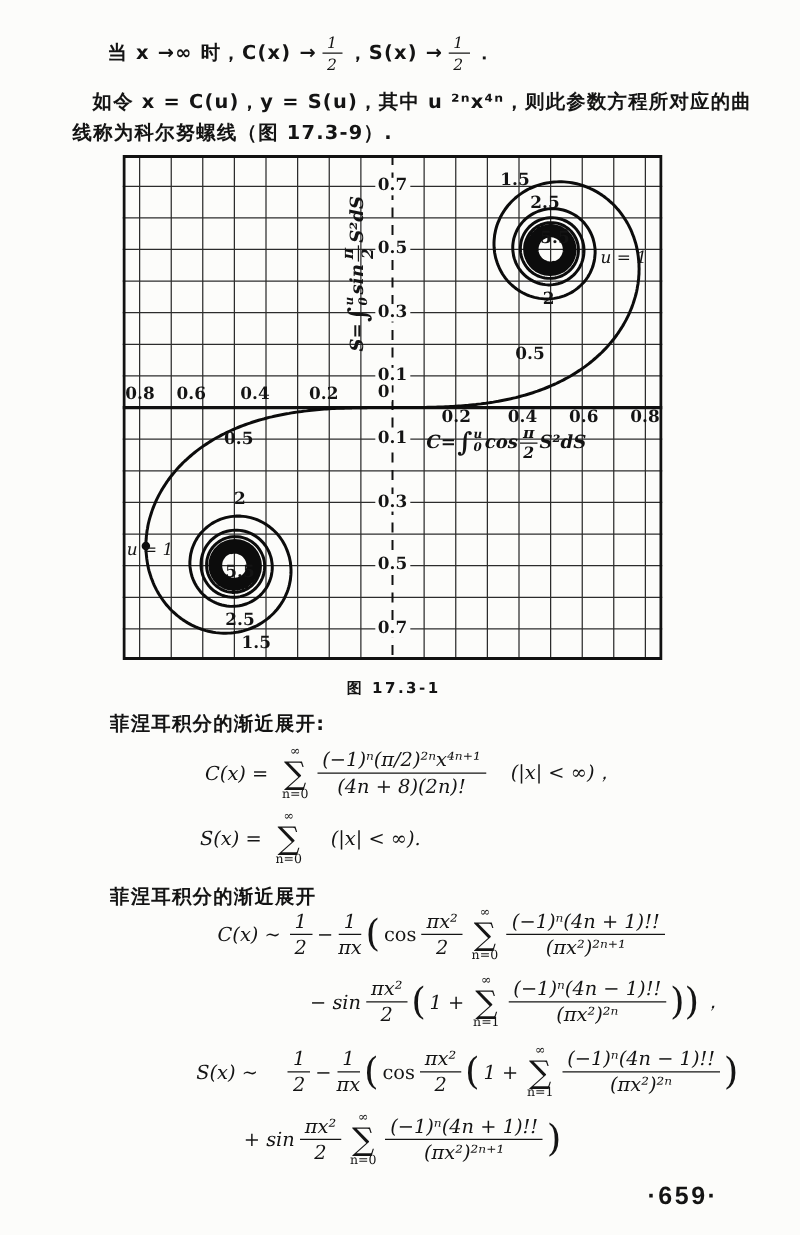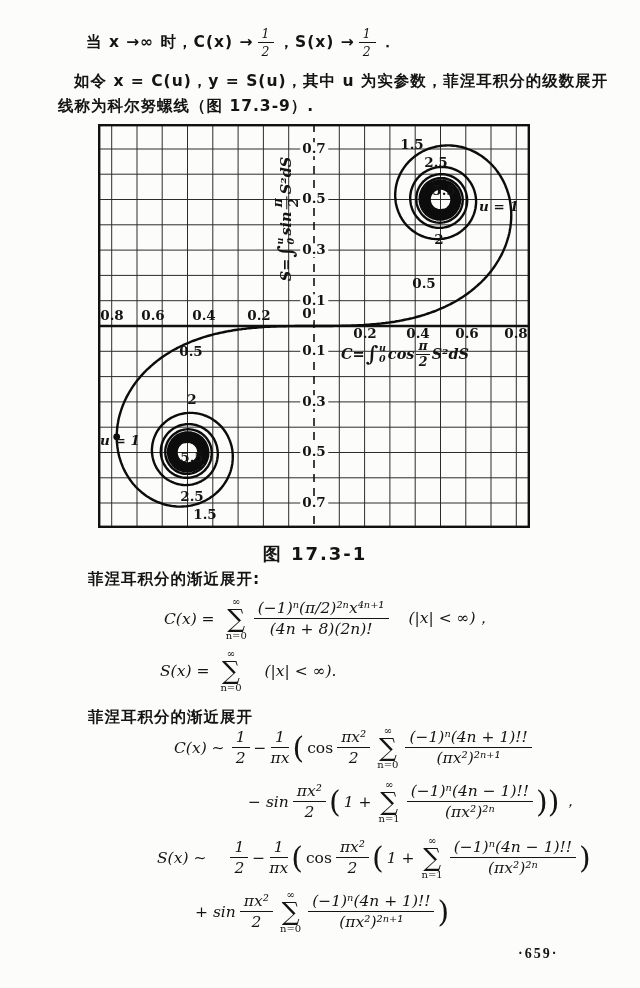--- a/index.html
+++ b/index.html
@@ -23,49 +23,49 @@
   .bp{font-size:30px;font-weight:400;font-style:normal;line-height:0;margin:0 1px;font-family:"DejaVu Serif",serif;}
   .cond{margin-left:18px;}
   
   #figure{left:98px;top:124px;width:432px;height:404px;}
   #figure svg{position:absolute;left:0;top:0;}
   .flab{
     position:absolute;font-family:"DejaVu Serif",serif;font-weight:700;
     font-size:13.5px;line-height:1;transform:translate(-50%,-50%);white-space:nowrap;
   }
   .wbg{background:#fcfcfa;padding:0 2px;}
-  .ital{font-style:italic;font-weight:700;}
+  .ital{font-style:italic;font-weight:400;}
   .axlab{display:flex;align-items:center;font-family:"DejaVu Serif",serif;font-style:italic;font-weight:600;font-size:14.5px;white-space:nowrap;}
   .axlab .int{font-size:21px;font-style:normal;margin:0 1px;}
   .axlab .intlim{display:inline-flex;flex-direction:column;font-size:9.5px;line-height:1.15;font-style:italic;margin-right:2px;}
   .axlab .sfrac{display:inline-flex;flex-direction:column;align-items:center;line-height:1.1;font-size:12.5px;margin:0 2px;}
   .axlab .sfrac .fn{padding:0 2px 1px;border-bottom:1.2px solid #141414;}
   #slabel-wrap{position:absolute;left:188px;top:95px;width:0;height:0;}
   #slabel{position:absolute;transform:translate(-50%,-50%) rotate(-90deg);left:0;top:0;}
-  .caption{font-family:"DejaVu Sans",sans-serif;font-weight:700;font-size:18px;letter-spacing:2px;}
-  .pageno{font-family:Liberation Serif, serif;font-weight:700;font-size:14px;letter-spacing:2px;}
+  .caption{font-family:"DejaVu Sans",sans-serif;font-weight:700;font-size:12px;letter-spacing:2px;}
+  .pageno{font-family:Liberation Sans, sans-serif;font-weight:700;font-size:20px;letter-spacing:2px;}
 </style>
 </head>
 <body>
 
 <div class="abs formula cjk" style="left:84px;top:26px;">
   <span>当 x →∞ 时，C(x) → </span>
   <span class="frac math" style="font-size:12.5px;">
     <span class="fn">1</span>
     <span class="fd">2</span>
   </span>
   <span>，S(x) → </span>
   <span class="frac math" style="font-size:12.5px;">
     <span class="fn">1</span>
     <span class="fd">2</span>
   </span>
   <span>．</span>
 </div>
 
-<div class="abs cjk" style="left:74px;top:70px;">如令 x = C(u)，y = S(u)，其中 u 为实参数，菲涅耳积分的级数展开</div>
+<div class="abs cjk" style="left:74px;top:70px;">如令 x = C(u)，y = S(u)，其中 u ²ⁿx⁴ⁿ，则此参数方程所对应的曲</div>
 <div class="abs cjk" style="left:58px;top:95px;">线称为科尔努螺线（图 17.3-9）.</div>
 
 <div id="figure" class="abs">
   <svg id="cornu-svg" width="432" height="404" viewBox="0 0 432 404">
       <line x1="241.3" y1="0" x2="241.3" y2="404" stroke="#2c2c2c" stroke-width="1"></line>
       <line x1="190.7" y1="0" x2="190.7" y2="404" stroke="#2c2c2c" stroke-width="1"></line>
       <line x1="266.6" y1="0" x2="266.6" y2="404" stroke="#2c2c2c" stroke-width="1"></line>
       <line x1="165.4" y1="0" x2="165.4" y2="404" stroke="#2c2c2c" stroke-width="1"></line>
       <line x1="291.9" y1="0" x2="291.9" y2="404" stroke="#2c2c2c" stroke-width="1"></line>
       <line x1="140.1" y1="0" x2="140.1" y2="404" stroke="#2c2c2c" stroke-width="1"></line>

